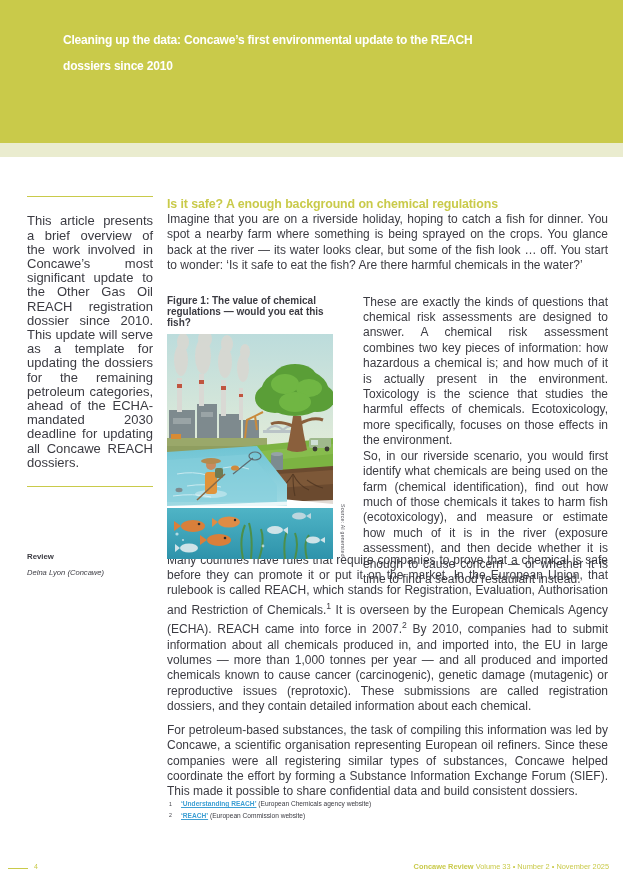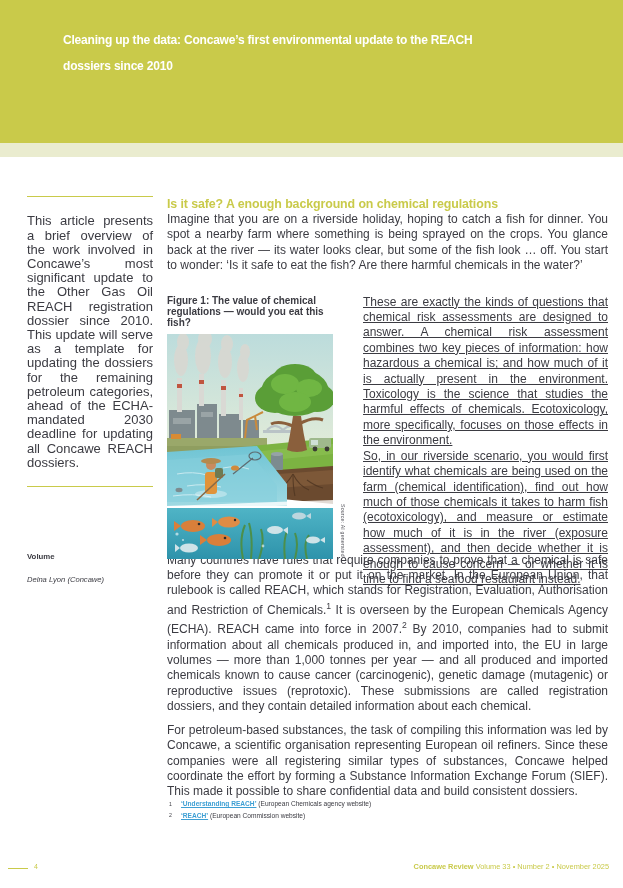--- a/index.html
+++ b/index.html
@@ -72,21 +72,21 @@
     font-size: 7.8px;
     font-weight: bold;
     color: #3b3b42;
     line-height: 12px;
   }
   .author-name {
     font-size: 7.6px;
     font-style: italic;
     color: #3b3b42;
     line-height: 12px;
-    margin-top: 11px;
+    margin-top: 4px;
   }
 
   
   .main {
     position: absolute;
     left: 167px;
     top: 196px;
     width: 441px;
   }
   .section-heading {
@@ -144,21 +144,20 @@
     color: #55555c;
     writing-mode: vertical-rl;
     letter-spacing: 0.2px;
     white-space: nowrap;
   }
   .side-col {
     position: absolute;
     left: 196px;
     top: 0;
     width: 245px;
-    text-decoration: underline;
   }
   .side-col p.body { text-align: justify; }
   .side-col p.body + p.body { }
 
   .after-fig { margin-top: 10px; }
   p.body + p.body.spaced { margin-top: 8px; }
 
   
   .footnotes {
     position: absolute;
@@ -220,21 +219,21 @@
 <div class="banner">
   <div class="banner-title">Cleaning up the data: Concawe’s first environmental update to the REACH dossiers since 2010</div>
 </div>
 <div class="banner-fade"></div>
 
 <div class="sidebar">
   <div class="rule"></div>
   <div class="abstract">This article presents a brief overview of the work involved in Concawe’s most significant update to the Other Gas Oil REACH registration dossier since 2010. This update will serve as a template for updating the dossiers for the remaining petroleum categories, ahead of the ECHA-mandated 2030 deadline for updating all Concawe REACH dossiers.</div>
   <div class="rule rule-bottom"></div>
   <div class="author-block">
-    <div class="author-label">Volume</div>
+    <div class="author-label">Review</div>
     <div class="author-name">Delna Lyon (Concawe)</div>
   </div>
 </div>
 
 <div class="main">
 
   <div class="section-heading">Is it safe? A enough background on chemical regulations</div>
 
   <p class="body intro">Imagine that you are on a riverside holiday, hoping to catch a fish for dinner. You spot a nearby farm where something is being sprayed on the crops. You glance back at the river — its water looks clear, but some of the fish look … off. You start to wonder: ‘Is it safe to eat the fish? Are there harmful chemicals in the water?’</p>
 

